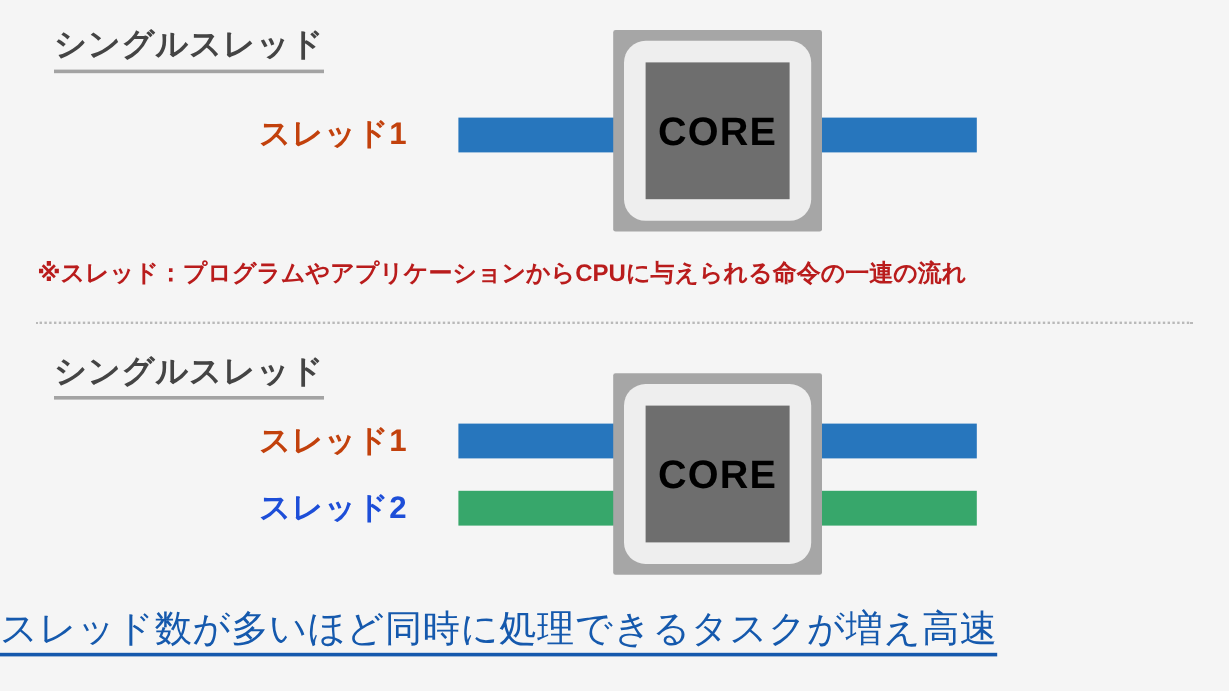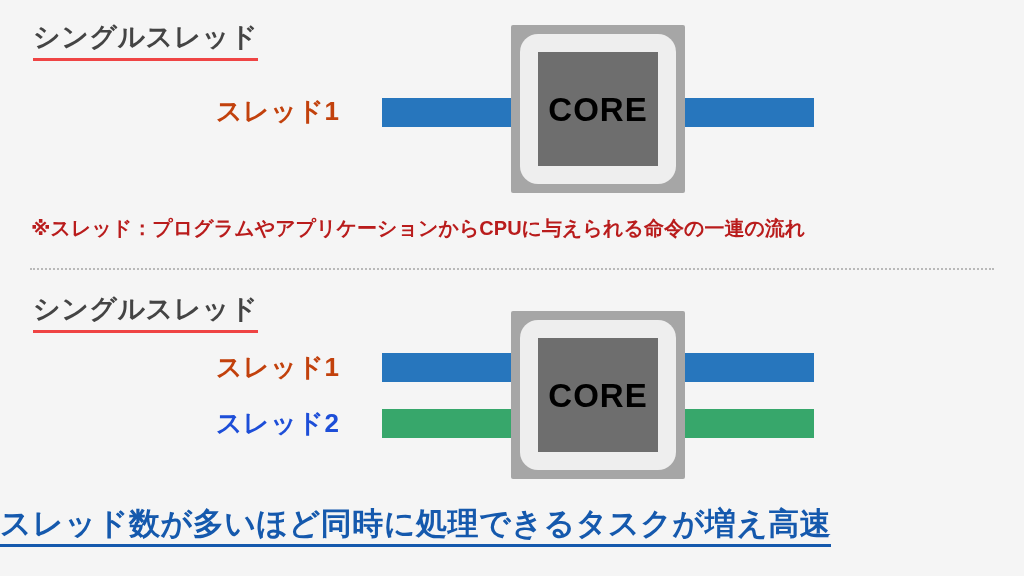--- a/index.html
+++ b/index.html
@@ -23,22 +23,23 @@
 
   
   .section-heading {
     position: absolute;
     font-size: 27px;
     font-weight: bold;
     color: #444444;
     letter-spacing: 0.5px;
     white-space: nowrap;
     padding-bottom: 5px;
-    border-bottom: 3px solid #ef4444;
+    border-bottom: 3px solid #a3a3a3;
     line-height: 1.15;
+    margin-left: 12px;
   }
   #heading-single { left: 33px; top: 22px; }
   #heading-multi  { left: 33px; top: 294px; }
 
   
   .thread-label {
     position: absolute;
     font-size: 26px;
     font-weight: bold;
     white-space: nowrap;
@@ -133,21 +134,21 @@
   }
 
   
   #conclusion-text {
     position: absolute;
     left: 0;
     top: 505px;
     width: 824px;
     text-align: center;
     font-size: 31px;
-    font-weight: bold;
+    font-weight: normal;
     color: #1559ad;
     white-space: nowrap;
     letter-spacing: 0.5px;
     line-height: 1.25;
   }
   #conclusion-text span {
     border-bottom: 3px solid #1559ad;
     padding-bottom: 3px;
   }
 </style>

